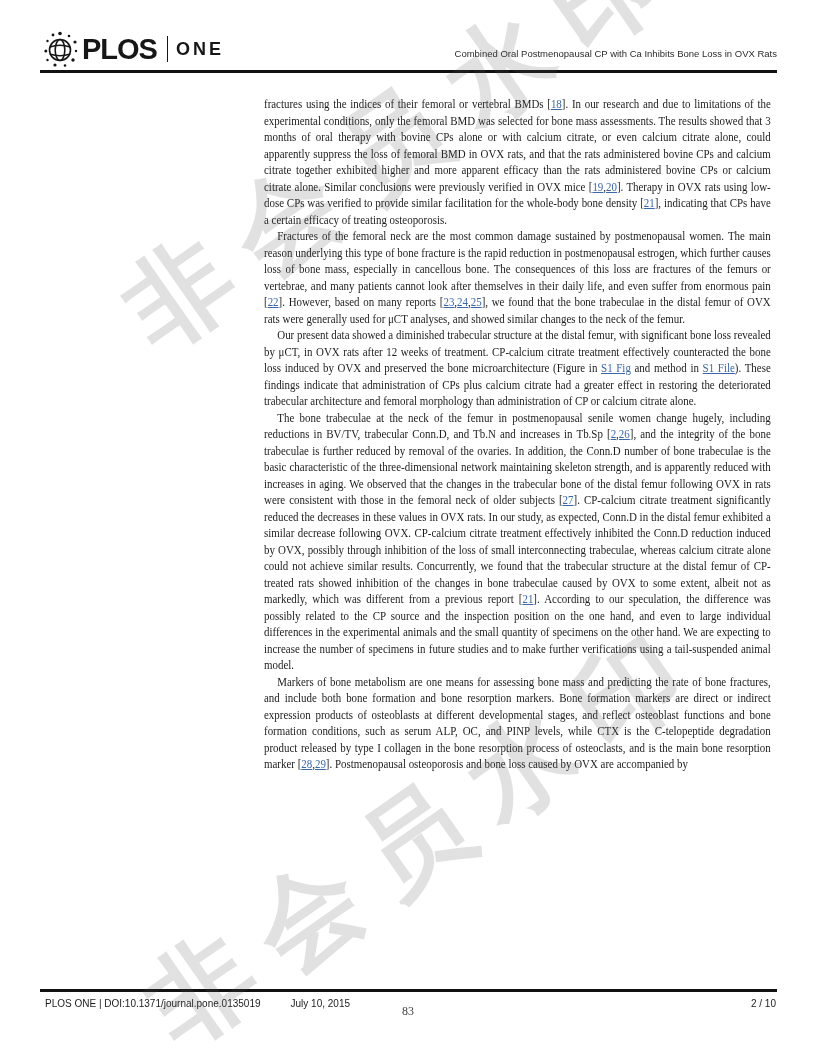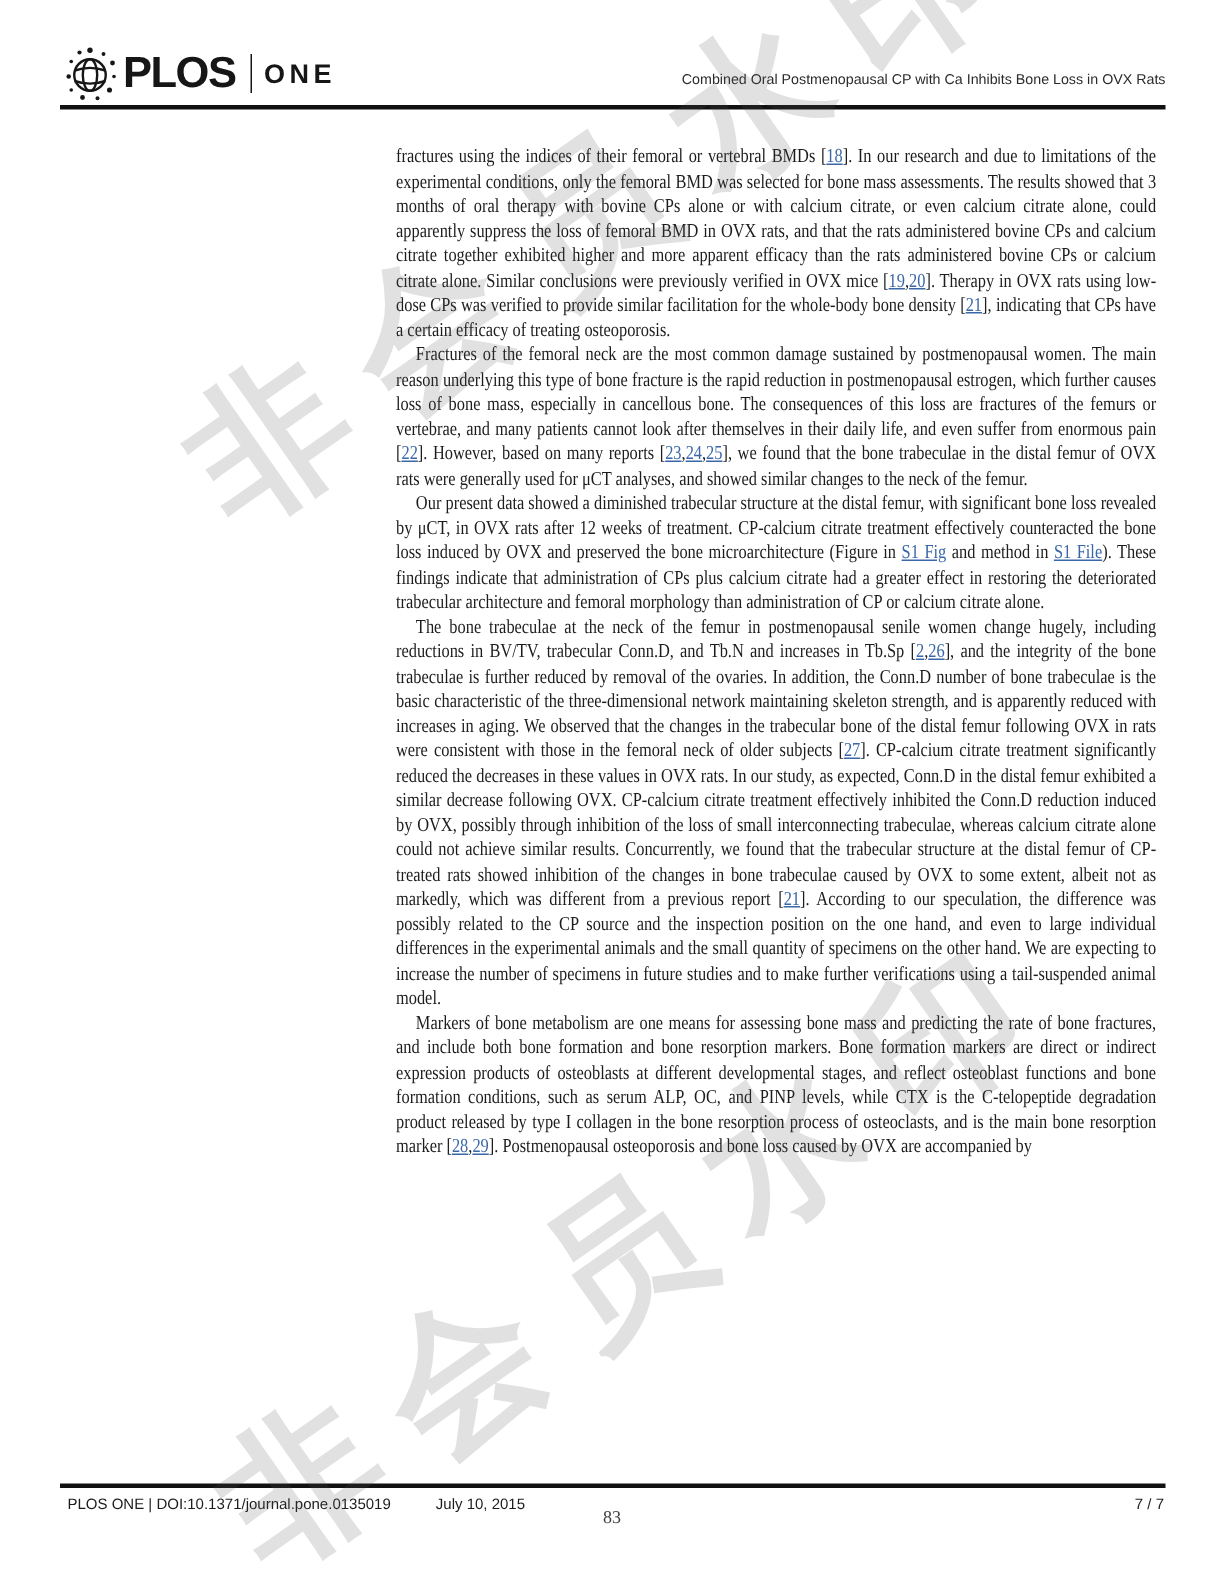--- a/index.html
+++ b/index.html
@@ -130,16 +130,16 @@
       <p class="para indent">Fractures of the femoral neck are the most common damage sustained by postmenopausal women. The main reason underlying this type of bone fracture is the rapid reduction in postmenopausal estrogen, which further causes loss of bone mass, especially in cancellous bone. The consequences of this loss are fractures of the femurs or vertebrae, and many patients cannot look after themselves in their daily life, and even suffer from enormous pain [<a class="ref-link">22</a>]. However, based on many reports [<a class="ref-link">23</a>,<a class="ref-link">24</a>,<a class="ref-link">25</a>], we found that the bone trabeculae in the distal femur of OVX rats were generally used for μCT analyses, and showed similar changes to the neck of the femur.</p>
       <p class="para indent">Our present data showed a diminished trabecular structure at the distal femur, with significant bone loss revealed by μCT, in OVX rats after 12 weeks of treatment. CP-calcium citrate treatment effectively counteracted the bone loss induced by OVX and preserved the bone microarchitecture (Figure in <a class="ref-link">S1 Fig</a> and method in <a class="ref-link">S1 File</a>). These findings indicate that administration of CPs plus calcium citrate had a greater effect in restoring the deteriorated trabecular architecture and femoral morphology than administration of CP or calcium citrate alone.</p>
       <p class="para indent">The bone trabeculae at the neck of the femur in postmenopausal senile women change hugely, including reductions in BV/TV, trabecular Conn.D, and Tb.N and increases in Tb.Sp [<a class="ref-link">2</a>,<a class="ref-link">26</a>], and the integrity of the bone trabeculae is further reduced by removal of the ovaries. In addition, the Conn.D number of bone trabeculae is the basic characteristic of the three-dimensional network maintaining skeleton strength, and is apparently reduced with increases in aging. We observed that the changes in the trabecular bone of the distal femur following OVX in rats were consistent with those in the femoral neck of older subjects [<a class="ref-link">27</a>]. CP-calcium citrate treatment significantly reduced the decreases in these values in OVX rats. In our study, as expected, Conn.D in the distal femur exhibited a similar decrease following OVX. CP-calcium citrate treatment effectively inhibited the Conn.D reduction induced by OVX, possibly through inhibition of the loss of small interconnecting trabeculae, whereas calcium citrate alone could not achieve similar results. Concurrently, we found that the trabecular structure at the distal femur of CP-treated rats showed inhibition of the changes in bone trabeculae caused by OVX to some extent, albeit not as markedly, which was different from a previous report [<a class="ref-link">21</a>]. According to our speculation, the difference was possibly related to the CP source and the inspection position on the one hand, and even to large individual differences in the experimental animals and the small quantity of specimens on the other hand. We are expecting to increase the number of specimens in future studies and to make further verifications using a tail-suspended animal model.</p>
       <p class="para indent">Markers of bone metabolism are one means for assessing bone mass and predicting the rate of bone fractures, and include both bone formation and bone resorption markers. Bone formation markers are direct or indirect expression products of osteoblasts at different developmental stages, and reflect osteoblast functions and bone formation conditions, such as serum ALP, OC, and PINP levels, while CTX is the C-telopeptide degradation product released by type I collagen in the bone resorption process of osteoclasts, and is the main bone resorption marker [<a class="ref-link">28</a>,<a class="ref-link">29</a>]. Postmenopausal osteoporosis and bone loss caused by OVX are accompanied by</p>
     </div>
 
   <div class="footer-rule"></div>
   <div class="footer-left">
     <span class="doi">PLOS ONE | DOI:10.1371/journal.pone.0135019</span><span>July 10, 2015</span>
   </div>
-  <div class="footer-right">7 / 7</div>
+  <div class="footer-right">2 / 10</div>
   <div class="page-number">83</div>
 
 </div>
 
 </body></html>

